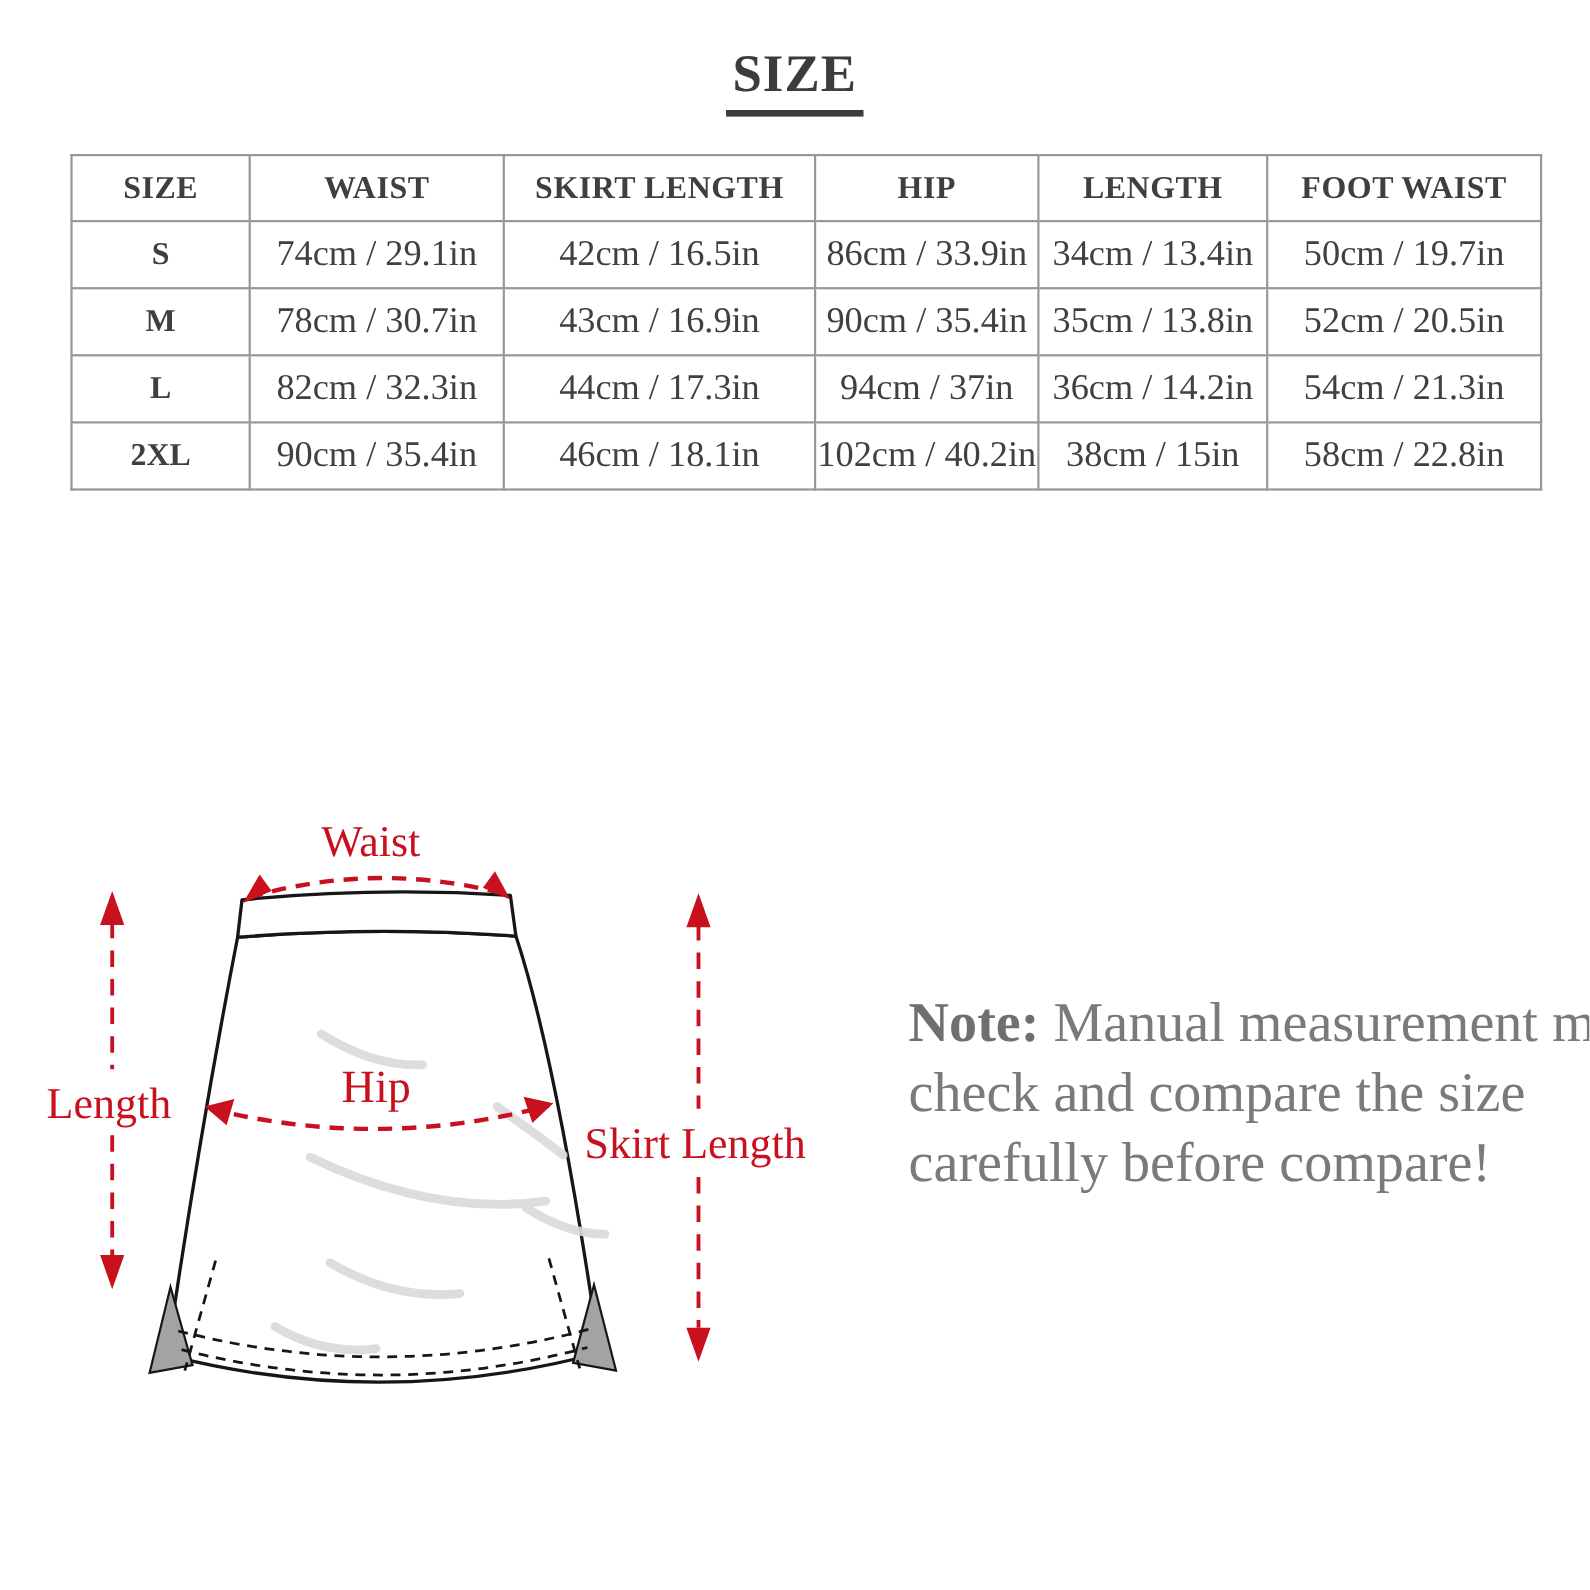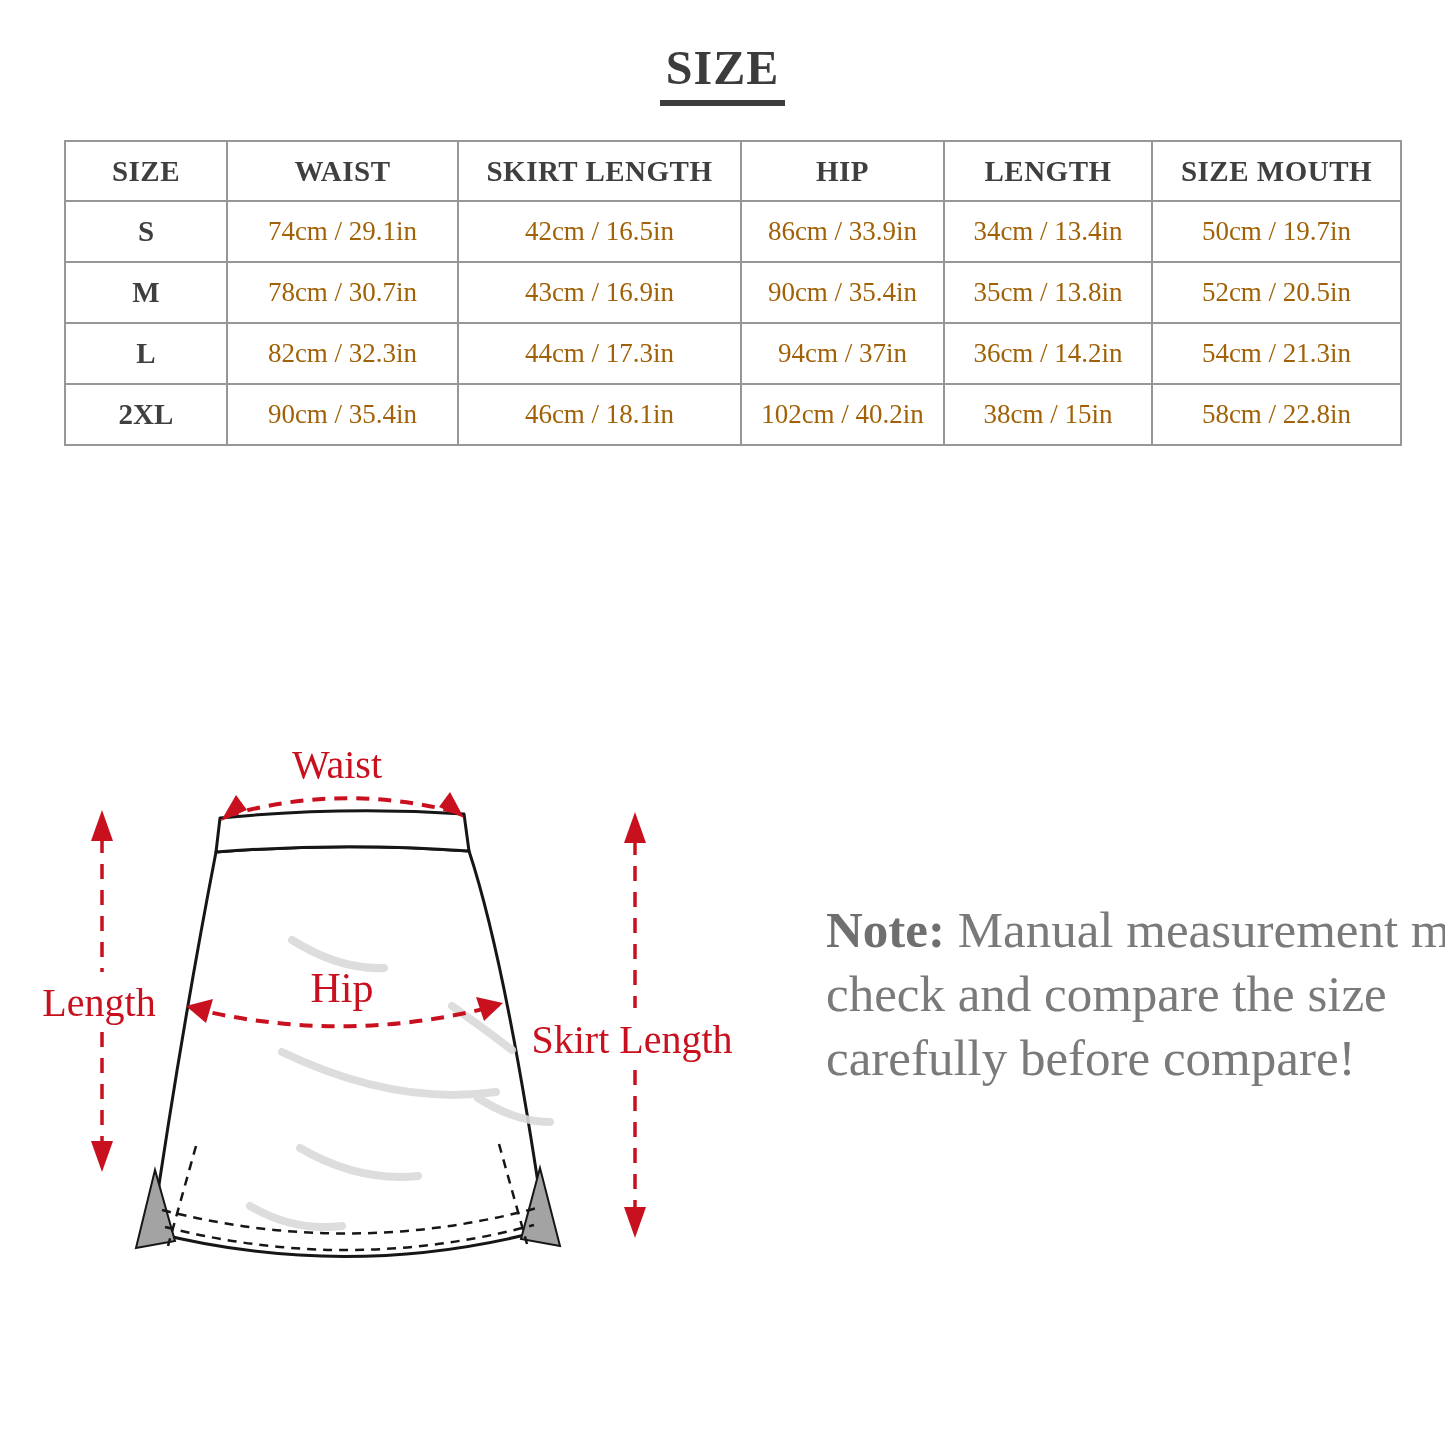--- a/index.html
+++ b/index.html
@@ -18,21 +18,21 @@
     border-collapse:collapse; table-layout:fixed; background:#fff;
   }
   .size-table th, .size-table td {
     border:2px solid #979797; text-align:center; vertical-align:middle;
     overflow:hidden; white-space:nowrap;
   }
   .size-table thead tr { height:60px; }
   .size-table tbody tr { height:61px; }
   .size-table th { font-size:29px; font-weight:bold; color:#3f3f3f; letter-spacing:0.5px; }
   .size-table td.size-cell { font-size:29px; font-weight:bold; color:#3f3f3f; }
-  .size-table td.val-cell { font-size:27px; font-weight:normal; color:#a16207; }
+  .size-table td.val-cell { font-size:33px; font-weight:normal; color:#404040; }
   .diagram-svg { position:absolute; left:30px; top:726px; }
   .note {
     position:absolute; left:826px; top:898px; width:600px;
     font-size:51px; line-height:64px; color:#7a7a7a; white-space:nowrap;
   }
   .note b { font-weight:bold; color:#6f6f6f; }
 </style>
 </head>
 <body>
 
@@ -51,21 +51,21 @@
         <col style="width:208px">
         <col style="width:249px">
     </colgroup>
     <thead>
       <tr>
         <th>SIZE</th>
         <th>WAIST</th>
         <th>SKIRT LENGTH</th>
         <th>HIP</th>
         <th>LENGTH</th>
-        <th>SIZE MOUTH</th>
+        <th>FOOT WAIST</th>
       </tr>
     </thead>
     <tbody>
       <tr>
         <td class="size-cell">S</td>
         <td class="val-cell">74cm / 29.1in</td>
         <td class="val-cell">42cm / 16.5in</td>
         <td class="val-cell">86cm / 33.9in</td>
         <td class="val-cell">34cm / 13.4in</td>
         <td class="val-cell">50cm / 19.7in</td>

